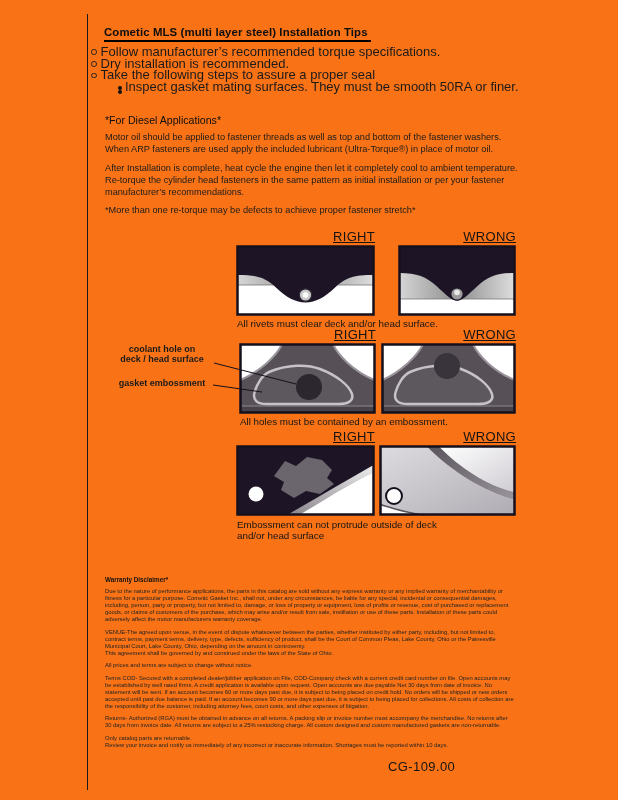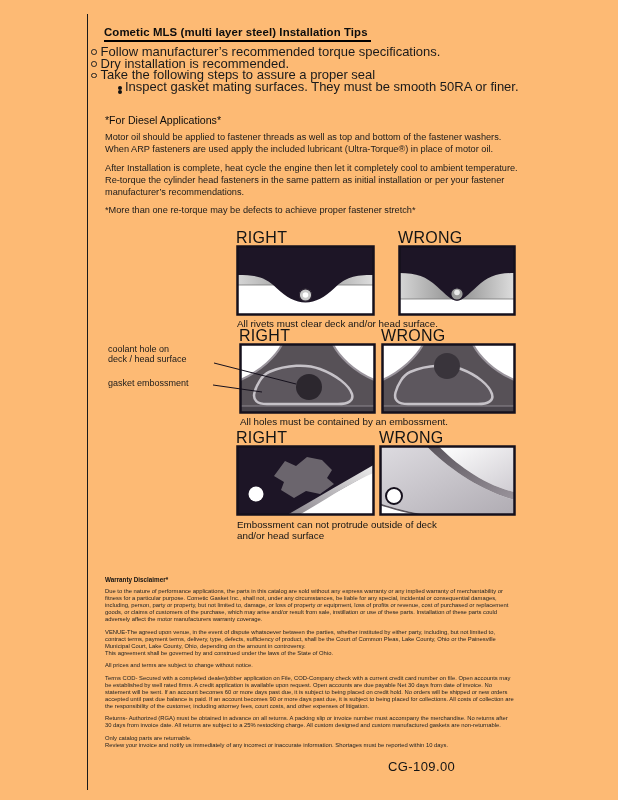--- a/index.html
+++ b/index.html
@@ -1,37 +1,37 @@
 <!DOCTYPE html>
 <html><head>
 <meta charset="utf-8">
 <style>
   html,body{margin:0;padding:0;background:#ffffff;}
-  .page{position:relative;width:618px;height:800px;background:#fdba74;overflow:hidden;
+  .page{position:relative;width:618px;height:800px;background:#f97316;overflow:hidden;
         font-family:"Liberation Sans", sans-serif;color:#111;}
   .abs{position:absolute;}
   .left-rule{position:absolute;left:87px;top:14px;width:1px;height:776px;background:#1a1a1a;}
   .title{left:104px;top:26px;font-size:11.4px;font-weight:bold;letter-spacing:.1px;
          border-bottom:2px solid #000;padding:0 3px 2px 0;display:inline-block;color:#0d0d0d;}
   .tips{left:91px;top:44px;}
   .tip-row{display:flex;align-items:baseline;height:11.7px;white-space:nowrap;
            font-size:13px;color:#1a1a1a;}
   .ring{width:3.6px;height:3.6px;border:1px solid #222;border-radius:50%;
         display:inline-block;margin-right:4px;position:relative;top:-1px;flex:0 0 auto;}
   .sub-tips{left:118px;top:79px;}
   .dot{width:4px;height:4px;background:#111;border-radius:50%;display:inline-block;
        margin-right:3px;position:relative;top:-1px;flex:0 0 auto;}
   .h2{left:105px;top:114px;font-size:10.6px;font-weight:normal;color:#0d0d0d;}
   .para{left:105px;font-size:9.2px;line-height:11.8px;width:418px;color:#1a1a1a;}
   .p1{top:132px;}
   .p2{top:163px;}
   .note{top:205px;}
-  .dlabel{font-size:16px;letter-spacing:.3px;text-align:left;color:#141414;}
+  .dlabel{font-size:13px;letter-spacing:.3px;text-align:right;color:#141414;text-decoration:underline;}
   .caption{font-size:9.8px;color:#141414;line-height:11px;}
-  .side-label{font-size:9px;line-height:9.8px;text-align:left;width:108px;color:#1a1a1a;}
+  .side-label{font-size:9px;line-height:9.8px;text-align:center;width:108px;color:#1a1a1a;font-weight:bold;}
   .legal{left:105px;top:576px;width:410px;font-size:5.85px;line-height:7px;color:#222;}
   .legal h3{font-size:6.3px;margin:0 0 5px 0;font-weight:bold;color:#111;}
   .legal p{margin:0 0 5.6px 0;white-space:pre-line;}
   .pagecode{left:388px;top:759px;font-size:13px;letter-spacing:.4px;color:#141414;}
   svg{display:block;}
 </style>
 </head>
 <body>
 
 <div class="page">

